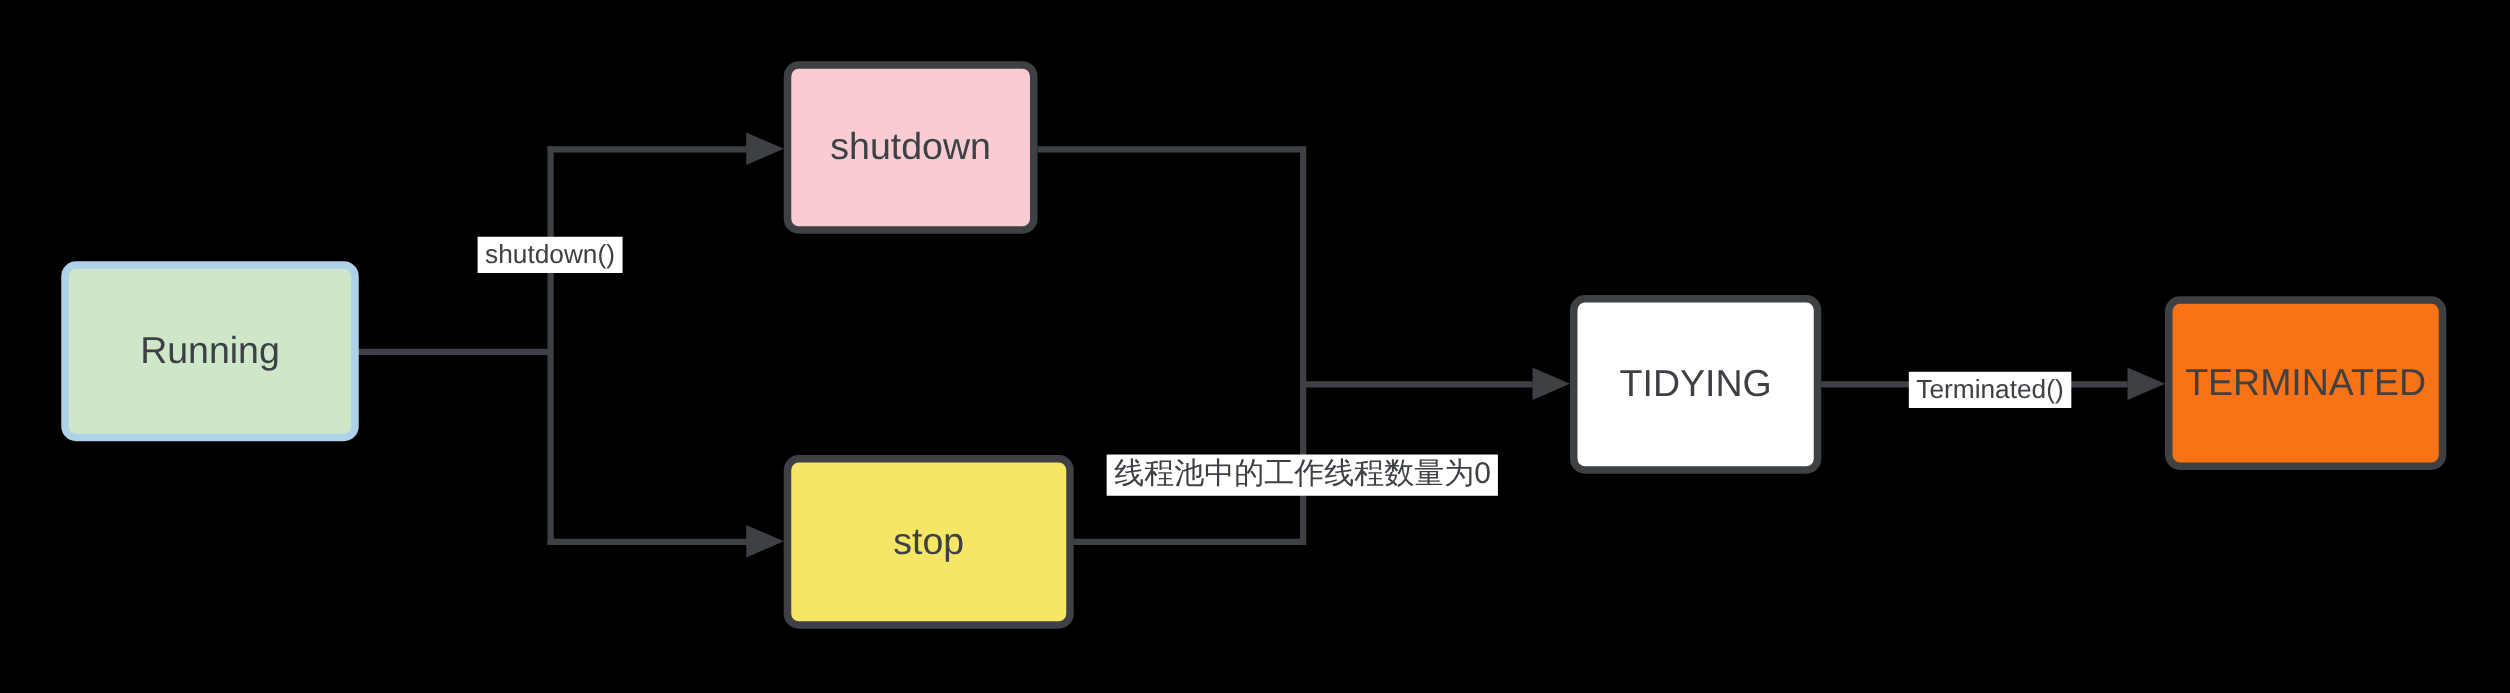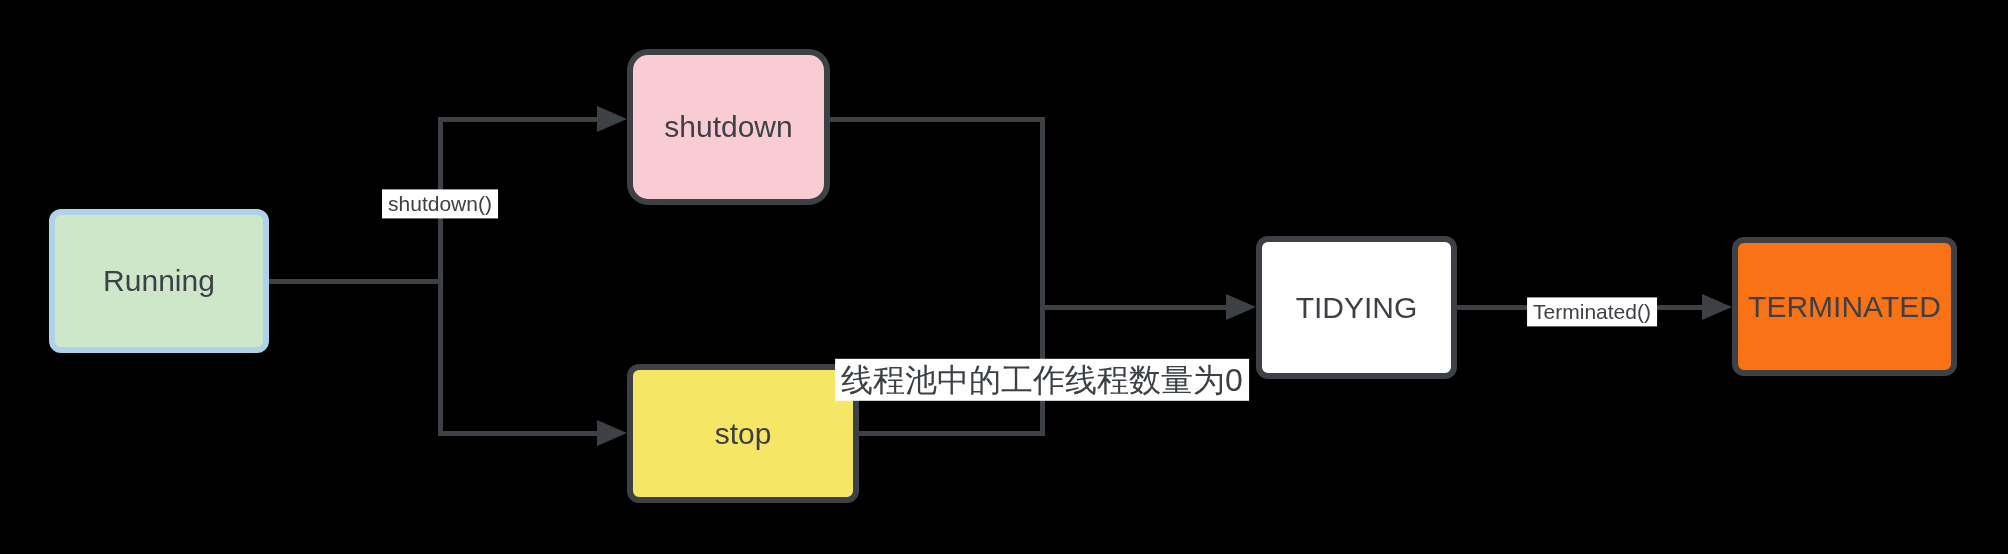--- a/index.html
+++ b/index.html
@@ -12,22 +12,22 @@
   }
   
   .node{
     position:absolute;
     box-sizing:border-box;
     border-radius:12px;
     display:flex;align-items:center;justify-content:center;
     font-size:30px;color:#3d4145;
     border:6px solid #3d4145;
   }
-  .node-running   {left:49px;  top:209px; width:220px; height:144px; background:#cfe7c9; border-color:#aed2ea;text-align:right;}
-  .node-shutdown  {left:627px; top:49px;  width:203px; height:156px; background:#f9ccd4;border-radius:21px;}
+  .node-running   {left:49px;  top:209px; width:238px; height:144px; background:#cfe7c9; border-color:#aed2ea;text-align:right;}
+  .node-shutdown  {left:627px; top:49px;  width:203px; height:138px; background:#f9ccd4;}
   .node-stop      {left:627px; top:364px; width:232px; height:139px; background:#f6e666;}
   .node-tidying   {left:1256px;top:236px; width:201px; height:143px; background:#ffffff;}
   .node-terminated{left:1732px;top:237px; width:225px; height:139px; background:#f97316;}
   
   .line{position:absolute;background:#3d4145;}
   .h{height:5px;} .v{width:5px;}
   .l-running-exit   {left:252px; top:279px; width:188px;}
   .l-left-vert      {left:438px; top:117px; height:319px;}
   .l-to-shutdown    {left:438px; top:117px; width:161px;}
   .l-to-stop        {left:438px; top:431px; width:161px;}
@@ -51,21 +51,21 @@
   .edge-label{
     position:absolute;
     transform:translate(-50%,-50%);
     background:#ffffff;color:#3d4145;
     font-size:21px;line-height:1.2;
     padding:2px 6px;white-space:nowrap;
   }
   .el-shutdown   {left:440px; top:204px;}
   .el-shutdownnow{left:441px; top:355px;}
   .el-queue      {left:1041px;top:216px;font-size:28px;}
-  .el-worker     {left:1042px;top:380px;font-size:32px;}
+  .el-worker     {left:1042px;top:380px;font-size:24px;}
   .el-terminated {left:1592px;top:312px;}
 </style>
 </head>
 <body>
 
 <div class="canvas">
 
   <div class="line h l-running-exit"></div>
   <div class="line v l-left-vert"></div>
   <div class="line h l-to-shutdown"></div>

